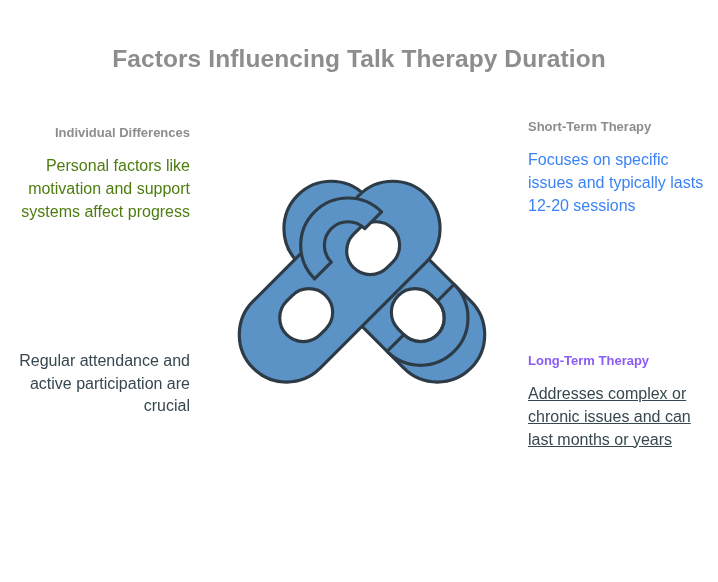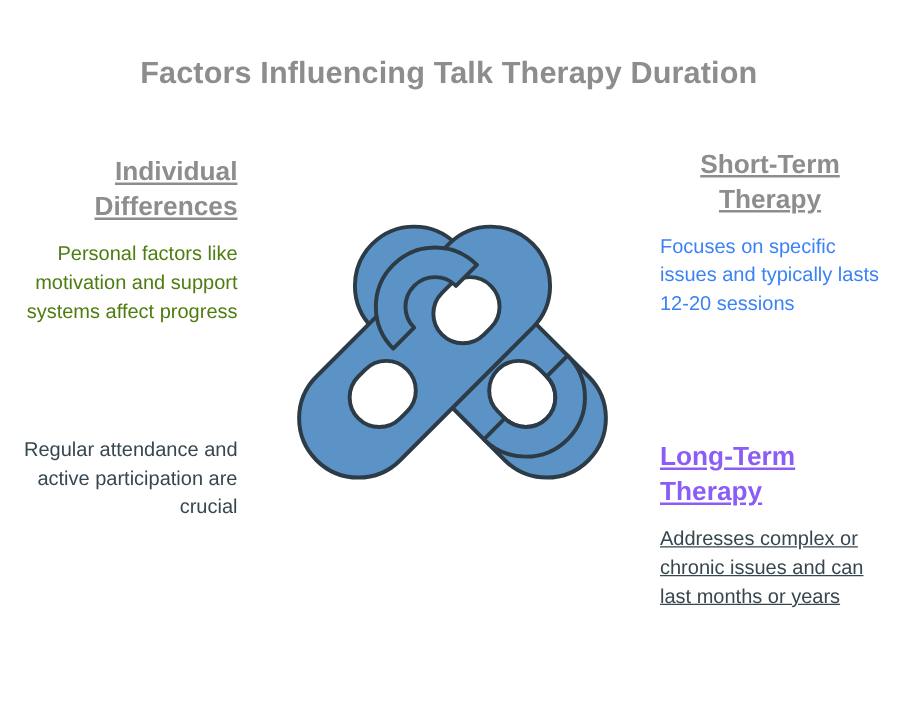--- a/index.html
+++ b/index.html
@@ -32,26 +32,25 @@
     letter-spacing: 0.1px;
     line-height: 1.2;
   }
 
   
   .block {
     position: absolute;
     width: 176px;
   }
   .block-heading {
-    font-size: 21px;
+    font-size: 13px;
     font-weight: bold;
     color: #8d8d8d;
     line-height: 1.32;
     margin: 0 0 14px 0;
-    text-decoration: underline;
   }
   .block-body {
     font-size: 16px;
     color: #37474f;
     line-height: 1.42;
     margin: 0;
   }
 
   .block.left  { text-align: right; }
   .block.right { text-align: left; }
@@ -141,21 +140,21 @@
   <div class="block left" id="block-individual-differences">
     <p class="block-heading" style="color: rgb(141, 141, 141);">Individual Differences</p>
     <p class="block-body" style="color: #4d7c0f;">Personal factors like motivation and support systems affect progress</p>
   </div>
 
   <div class="block left" id="block-consistency-engagement">
     <p class="block-body" style="color: rgb(55, 71, 79);">Regular attendance and active participation are crucial</p>
   </div>
 
   <div class="block right" id="block-short-term-therapy">
-    <p class="block-heading" style="color: rgb(141, 141, 141); text-align: center;">Short-Term Therapy</p>
+    <p class="block-heading" style="color: rgb(141, 141, 141);">Short-Term Therapy</p>
     <p class="block-body" style="color: #3b82f6;">Focuses on specific issues and typically lasts 12-20 sessions</p>
   </div>
 
   <div class="block right" id="block-long-term-therapy">
     <p class="block-heading" style="color: #8b5cf6;">Long-Term Therapy</p>
     <p class="block-body" style="color: rgb(55, 71, 79); text-decoration: underline;">Addresses complex or chronic issues and can last months or years</p>
   </div>
 
 </div>
 

